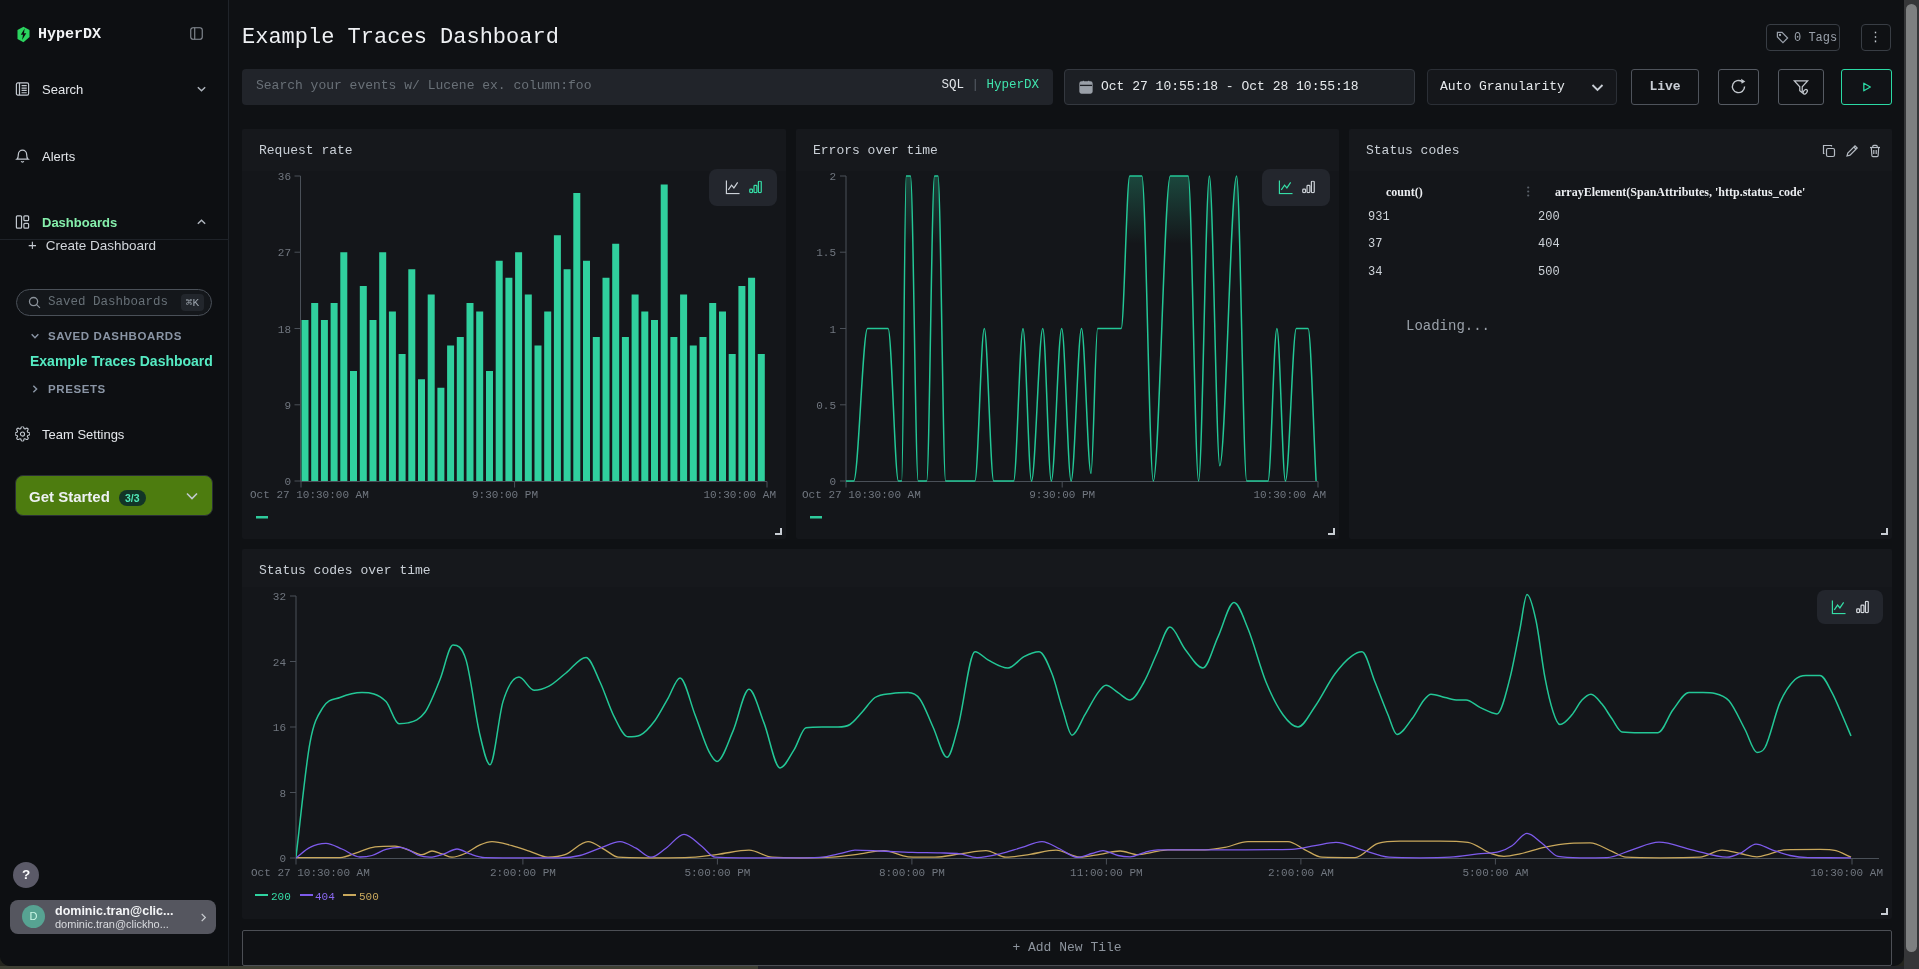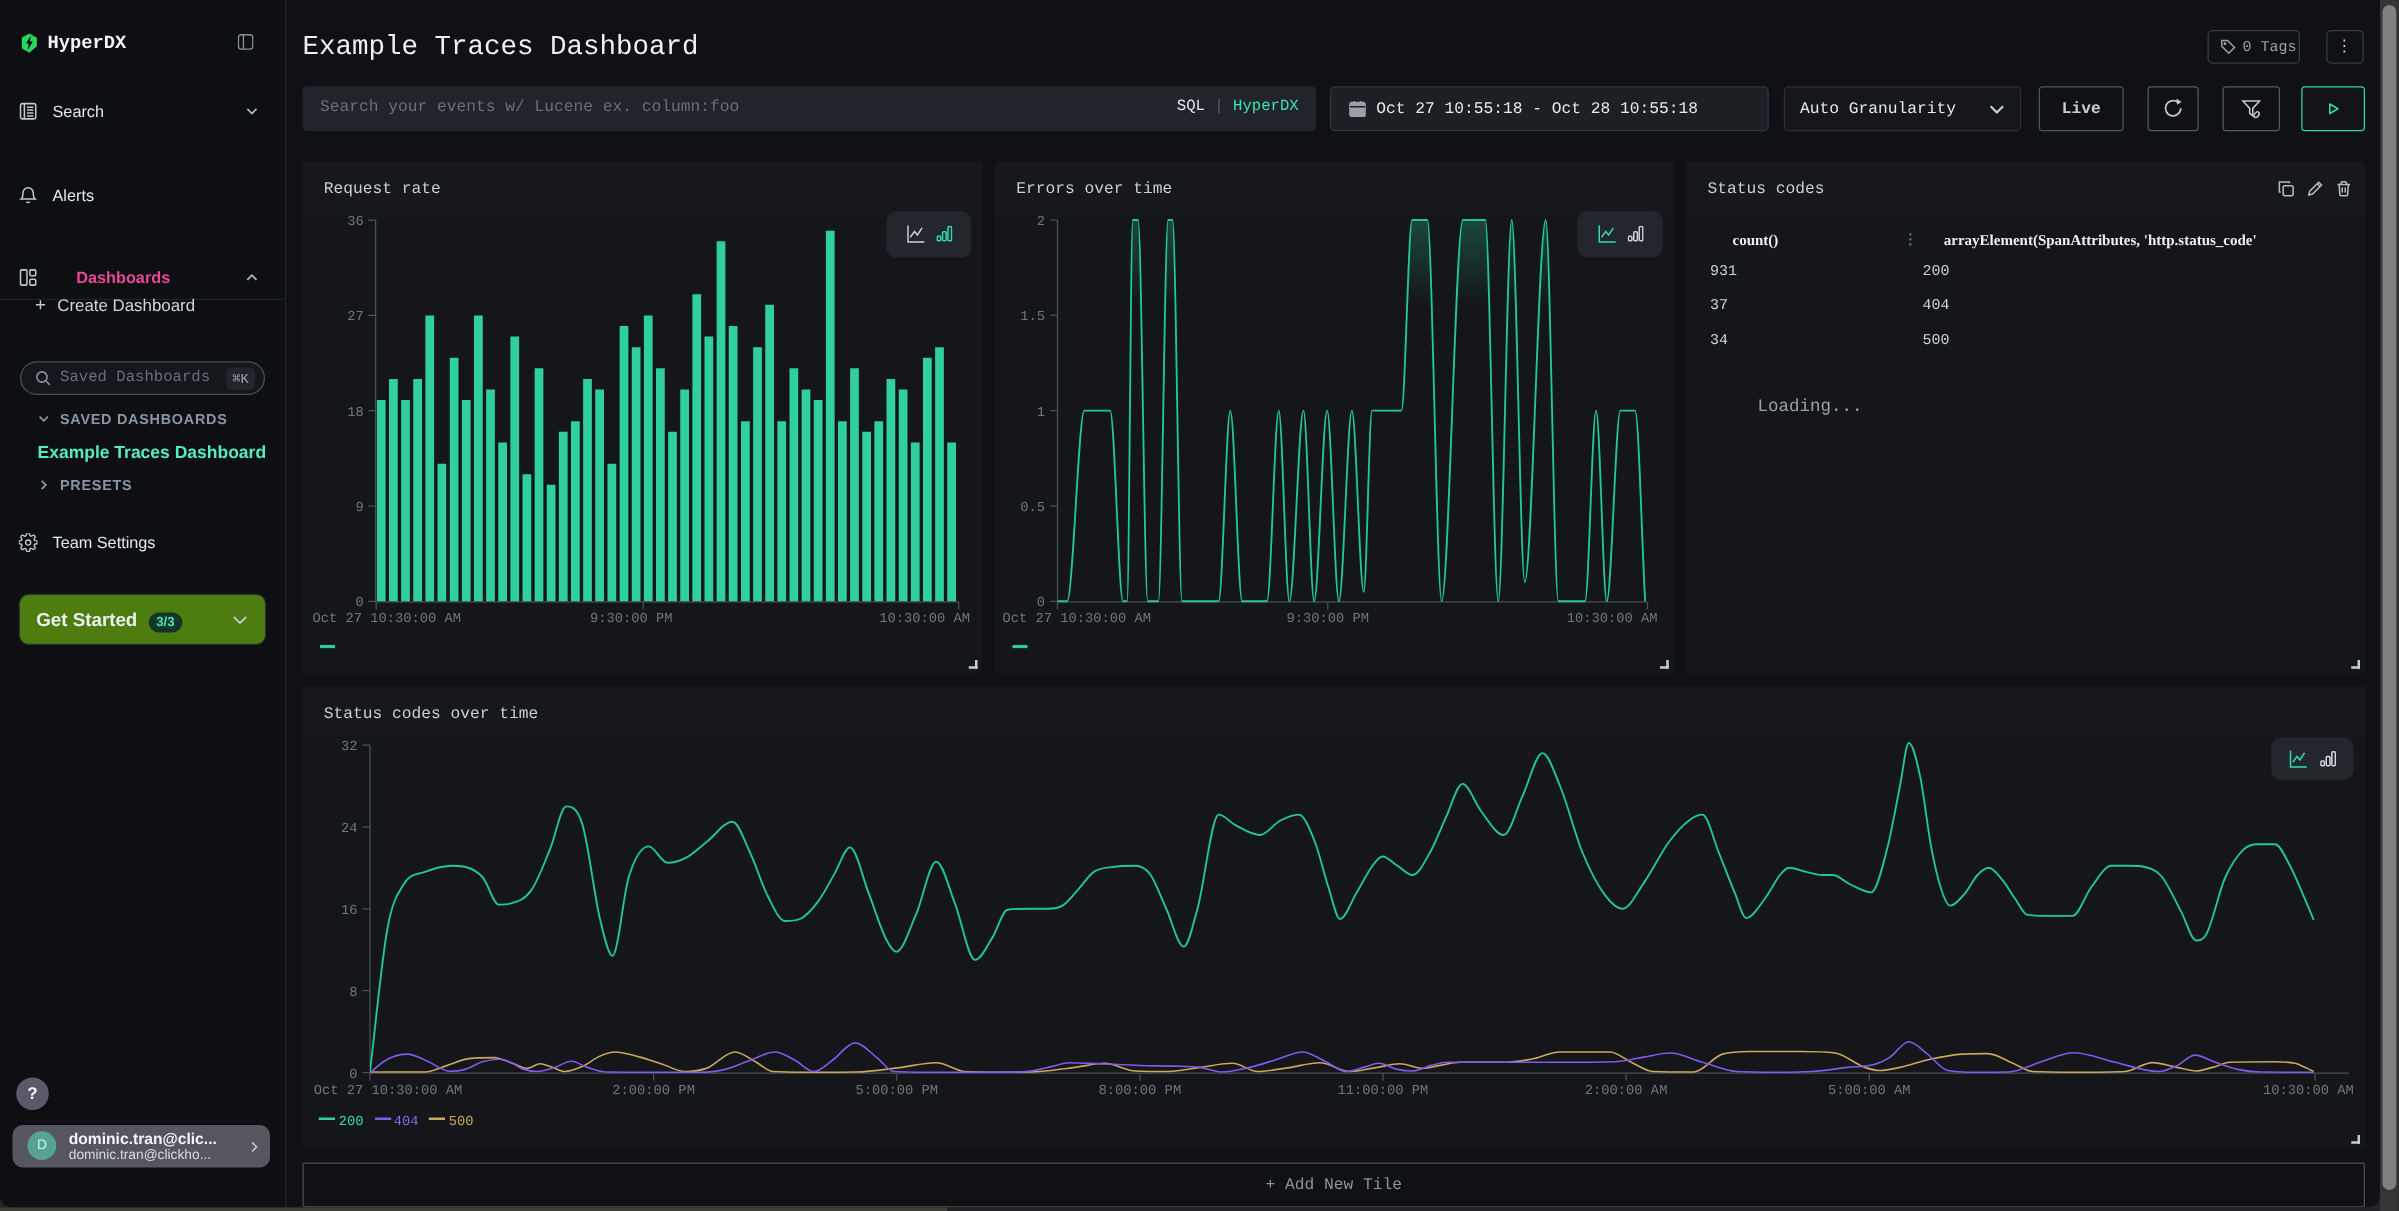--- a/index.html
+++ b/index.html
@@ -8,21 +8,21 @@
   #app { position:absolute; left:0; top:0; width:1904px; height:966px; background:#0f1114; border-radius:0 0 10px 10px; overflow:hidden; }
   
   #side { position:absolute; left:0; top:0; width:229px; height:966px; background:#0d0f12; border-right:1px solid #20242a; }
   #logo { position:absolute; left:15px; top:26px; width:17px; height:17px; }
   #brand { position:absolute; left:38px; top:26px; font-family:"Liberation Mono",monospace; font-weight:bold; font-size:15px; color:#f2f4f6; letter-spacing:0; }
   #collapse { position:absolute; left:190px; top:27px; width:13px; height:13px; }
   .nav { position:absolute; left:0; width:229px; height:33px; }
   .nav .ic { position:absolute; left:15px; top:50%; transform:translateY(-50%); width:15px; height:15px; }
   .nav .tx { position:absolute; left:42px; top:50%; transform:translateY(-50%); font-size:13px; color:#e4e7eb; }
   .nav .ch { position:absolute; right:22px; top:50%; transform:translateY(-50%); width:11px; height:11px; }
-  .nav.active .tx { color:#ec4899; font-weight:bold;margin-left:19px; }
+  .nav.active .tx { color:#86efac; font-weight:bold; }
   #navsep { position:absolute; left:0; top:239px; width:229px; height:1px; background:#1e2228; }
   #create { position:absolute; left:28px; top:236px; font-size:13.5px; color:#d2d6db; }
   #create .plus { font-size:15px; color:#c3c8cf; margin-right:9px; }
   #searchpill { position:absolute; left:16px; top:289px; width:196px; height:27px; border:1px solid #4a5058; border-radius:14px; background:#14171b; }
   #searchpill .mag { position:absolute; left:11px; top:6px; width:13px; height:13px; }
   #searchpill .ph { position:absolute; left:31px; top:5px; font-family:"Liberation Mono",monospace; font-size:12.5px; color:#677077; }
   #searchpill .kbd { position:absolute; right:7px; top:4px; background:#22262c; border-radius:4px; font-family:"Liberation Mono",monospace; font-size:11px; color:#9ba3ac; padding:2px 5px; }
   .shead { position:absolute; font-size:11.5px; font-weight:bold; letter-spacing:0.6px; color:#8a95a5; }
   .shead svg { vertical-align:-1px; margin-right:8px; }
   #dashlink { position:absolute; left:30px; top:353px; font-size:14px; font-weight:bold; color:#55ebc3; }

